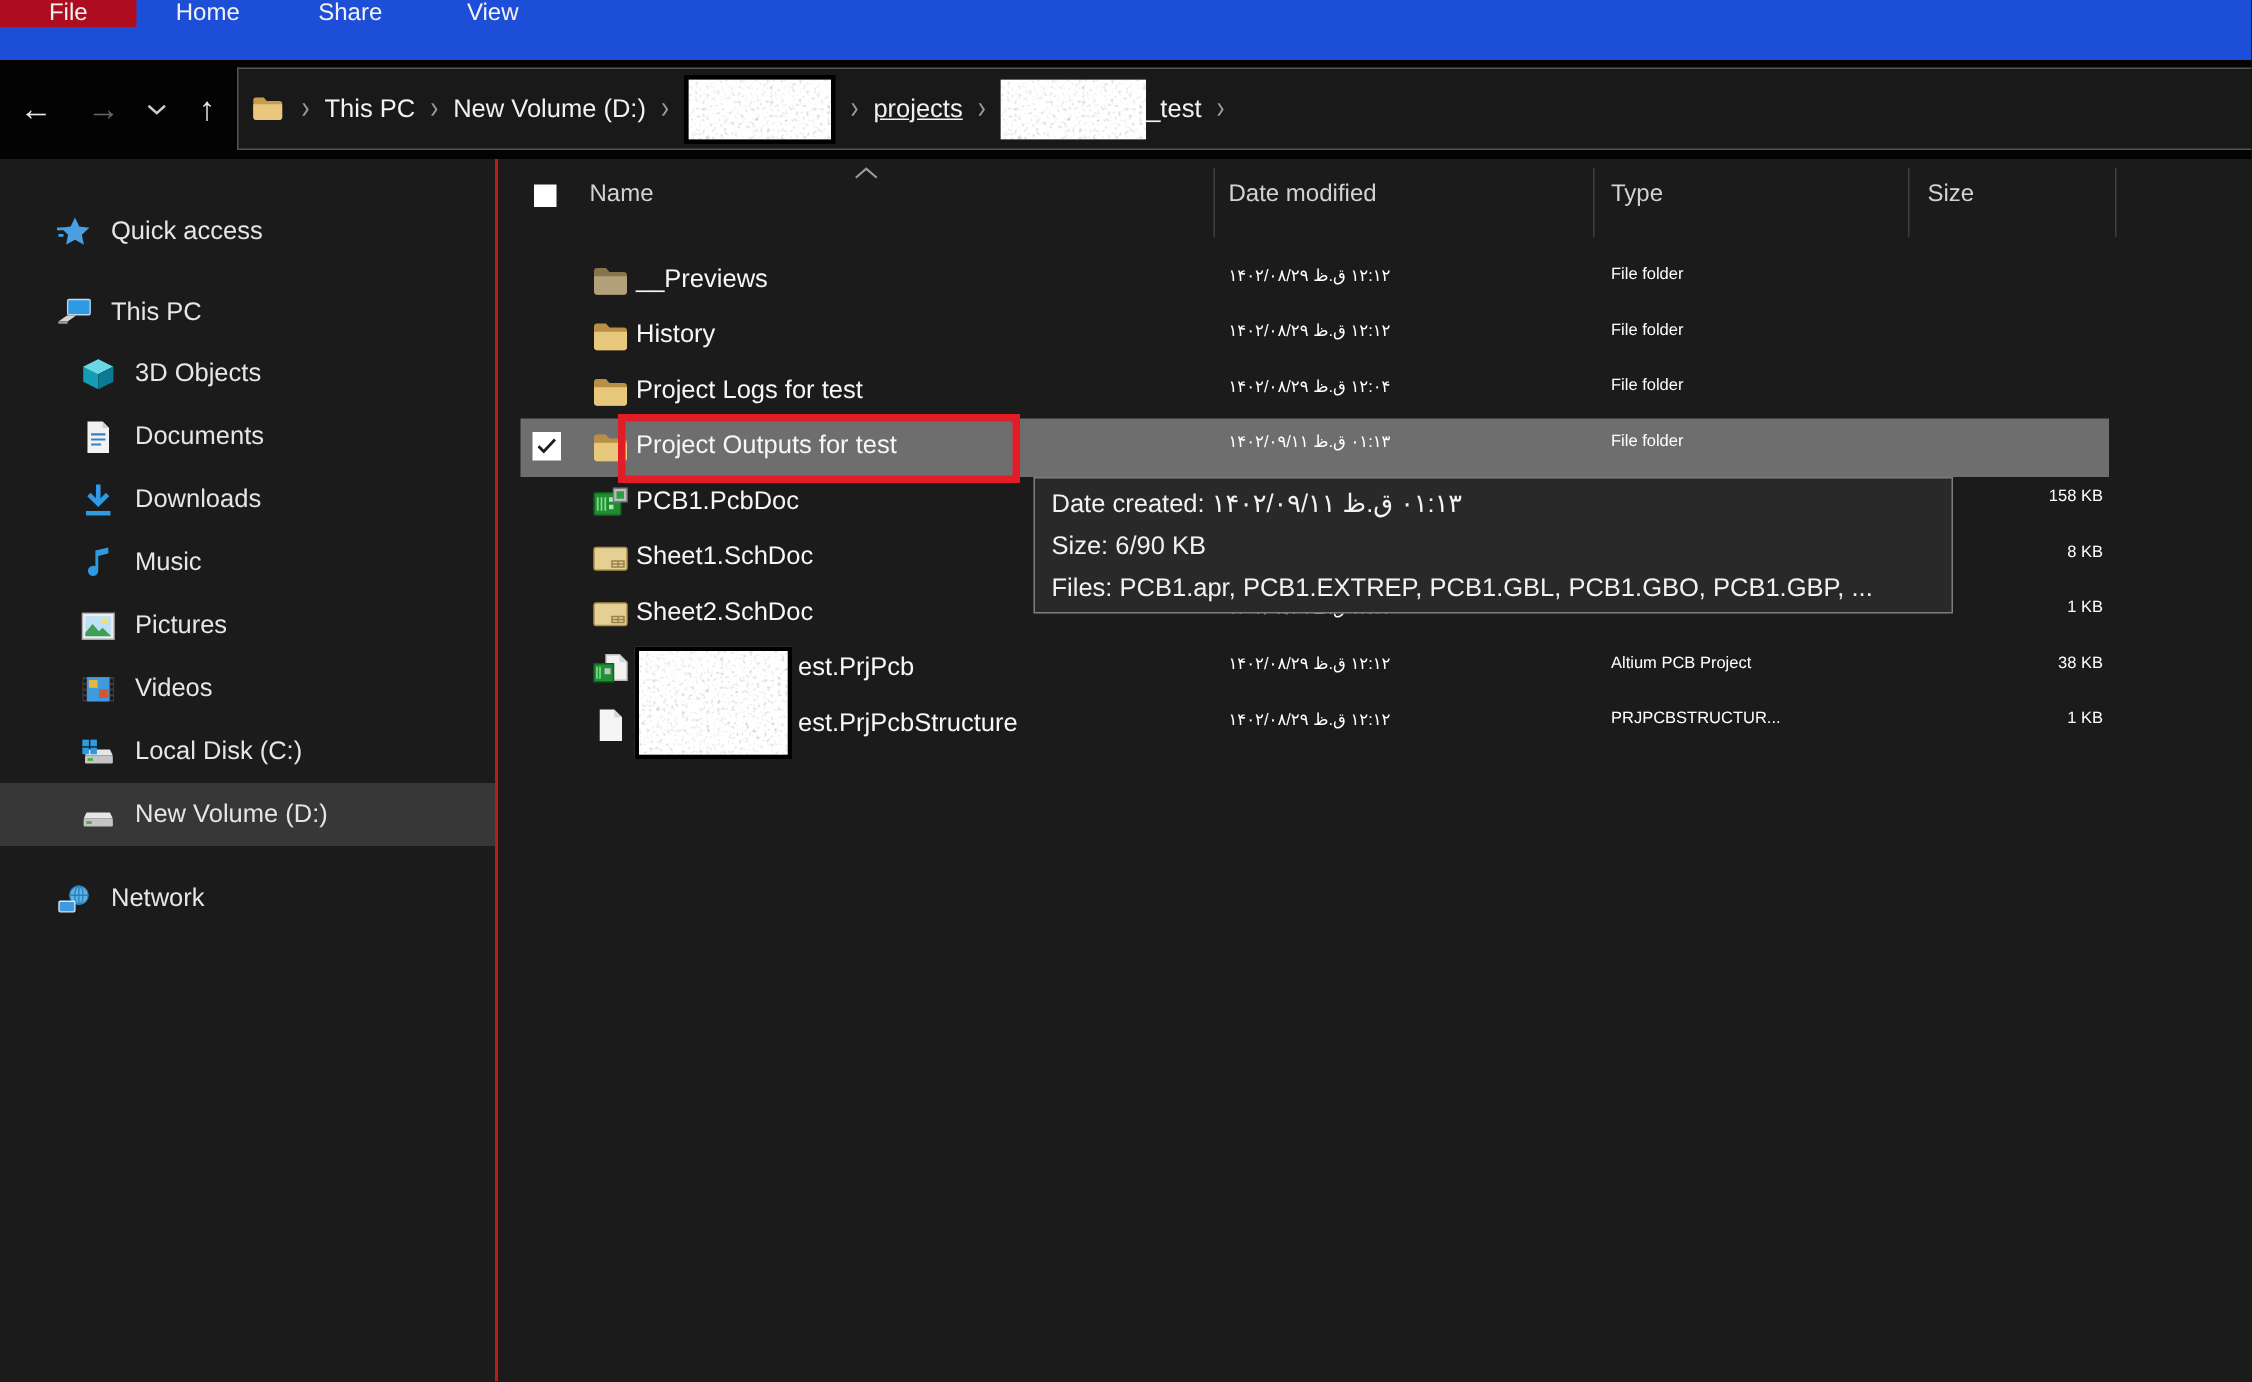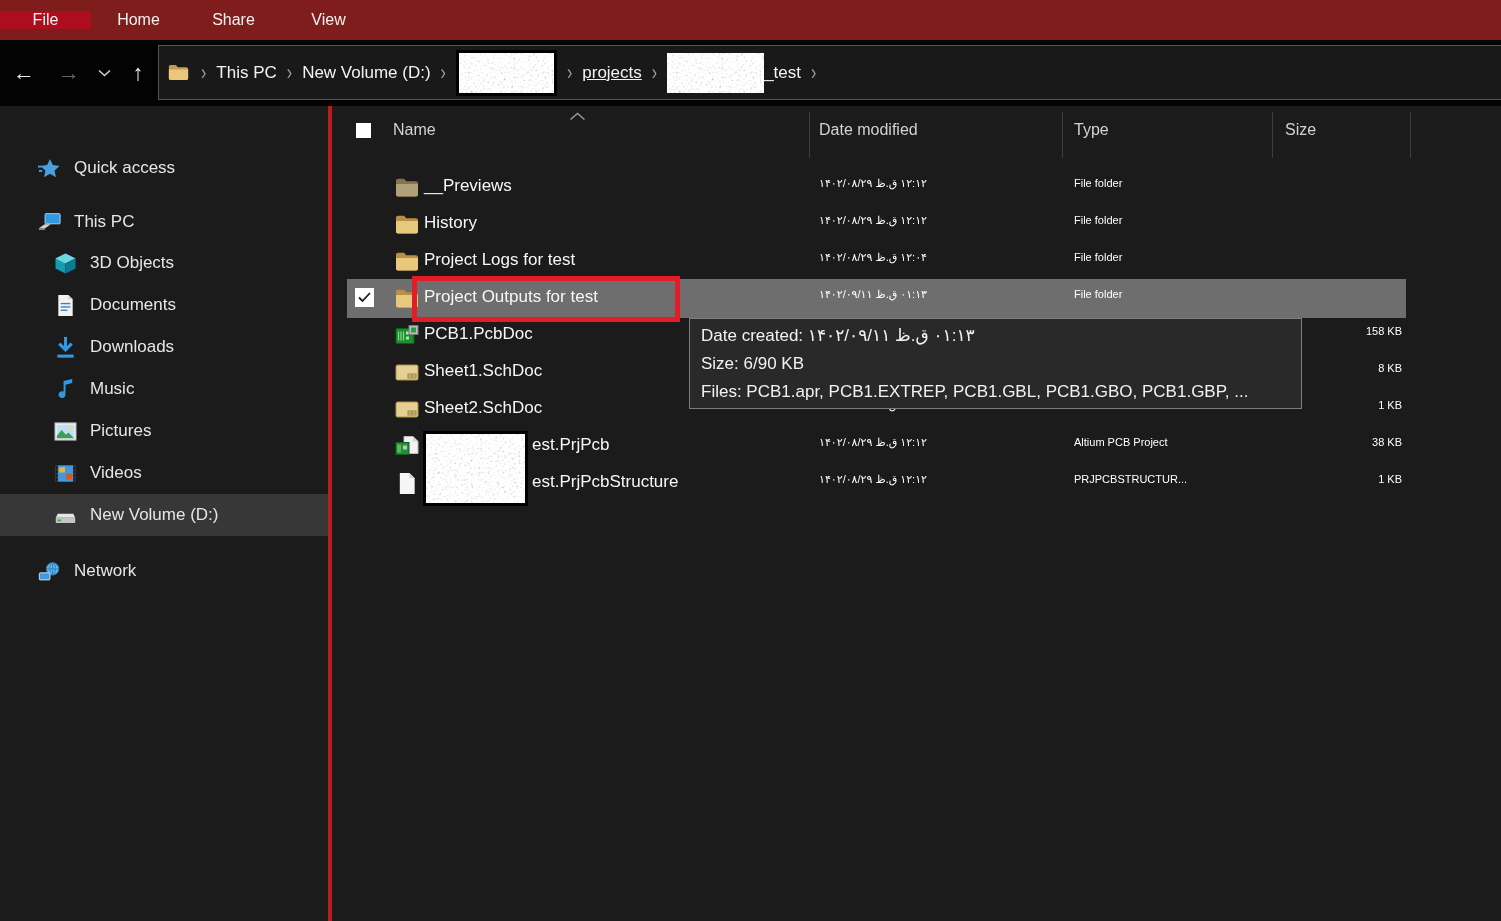--- a/index.html
+++ b/index.html
@@ -1,37 +1,37 @@
 <!DOCTYPE html>
 <html><head>
 <meta charset="utf-8">
 <style>
   html,body{margin:0;padding:0}
   body{width:1501px;height:921px;background:#1b1b1b;font-family:"Liberation Sans",sans-serif;
        overflow:hidden;position:relative;color:#eee}
   
-  .ribbon{height:40px;background:#7f1d1d;display:flex;align-items:center}
+  .ribbon{height:40px;background:#1d4ed8;display:flex;align-items:flex-start}
   .tab{display:flex;align-items:center;justify-content:center;width:95px;font-size:16px;color:#f2f2f2;cursor:default}
   .tab.file{width:91px;background:#ad0d1e}
   
   .navbar{height:66px;background:#030303;position:relative}
   .navbtn{position:absolute;top:0;height:66px;display:flex;align-items:center;justify-content:center;
           background:none;border:none;padding:0;font-family:inherit}
   .navbtn svg{display:block}
   .addr{position:absolute;left:158px;right:0;top:5px;height:55px;background:#191919;
         border:1px solid #555;border-right:none;box-sizing:border-box;display:flex;align-items:center;padding-left:9px}
   .crumb{font-size:17px;color:#f2f2f2;white-space:nowrap}
   .bc-sep{color:#9a9a9a;font-size:16px;margin:0 10px;transform:scaleY(1.35);display:inline-block}
   .bc-folder{width:21px;height:17px;margin-right:2px}
   .bc-noise{width:101px;height:46px;border:3px solid #000;box-sizing:border-box;overflow:hidden}
   .bc-noise2{width:97px;height:40px;overflow:hidden}
   .noise-svg{width:100%;height:100%;display:block;background:#8a8a8a}
   
   .layout{position:absolute;top:106px;left:0;right:0;bottom:0;display:flex}
-  .sidebar{width:332px;flex:0 0 332px;border-right:4px solid #b91c1c;box-sizing:border-box;padding-top:42px}
+  .sidebar{width:332px;flex:0 0 332px;border-right:2px solid #b91c1c;box-sizing:border-box;padding-top:28px}
   .gap14{height:14px}.gap15{height:15px}
   .side-item{height:42px;display:flex;align-items:center;gap:13px;font-size:17px;color:#e6e6e6;cursor:default}
   .side-item.l0{padding-left:38px;height:40px}
   .side-item.l1{padding-left:54px}
   .side-item.sel{background:#373737}
   .side-icon{width:23px;height:23px;flex:0 0 23px;display:flex;align-items:center;justify-content:center}
   .side-icon svg{width:23px;height:23px}
   
   .main{flex:1;position:relative}
   .lhdr{position:relative;height:52px}
@@ -236,20 +236,36 @@
               <rect x="1.8" y="15" width="1.7" height="2.4"></rect>
               <rect x="20.5" y="3" width="1.7" height="2.4"></rect>
               <rect x="20.5" y="7" width="1.7" height="2.4"></rect>
               <rect x="20.5" y="11" width="1.7" height="2.4"></rect>
               <rect x="20.5" y="15" width="1.7" height="2.4"></rect>
             </g>
           </svg>
         </span>
         <span>Videos</span>
       </div>
+      <div class="side-item l1">
+        <span class="side-icon">
+          <svg viewBox="0 0 26 21">
+            <path d="M3 13 l2.2-4.5 h16.6 L24 13 z" fill="#e6e6e6"></path>
+            <rect x="3" y="13" width="21" height="6" rx="1" fill="#c4c4c4"></rect>
+            <rect x="5" y="15" width="4" height="2" fill="#3fae49"></rect>
+            <g fill="#2f9ae3">
+              <rect x="1" y="1" width="5" height="5"></rect>
+              <rect x="7" y="1" width="5" height="5"></rect>
+              <rect x="1" y="7" width="5" height="5"></rect>
+              <rect x="7" y="7" width="5" height="5"></rect>
+            </g>
+          </svg>
+        </span>
+        <span>Local Disk (C:)</span>
+      </div>
       <div class="side-item l1 sel">
         <span class="side-icon">
           <svg viewBox="0 0 26 21">
             <path d="M2 13 l2.2-4.5 h17.6 L24 13 z" fill="#e6e6e6"></path>
             <rect x="2" y="13" width="22" height="6" rx="1" fill="#c4c4c4"></rect>
             <rect x="4" y="15" width="4" height="2" fill="#3fae49"></rect>
           </svg>
         </span>
         <span>New Volume (D:)</span>
       </div>

